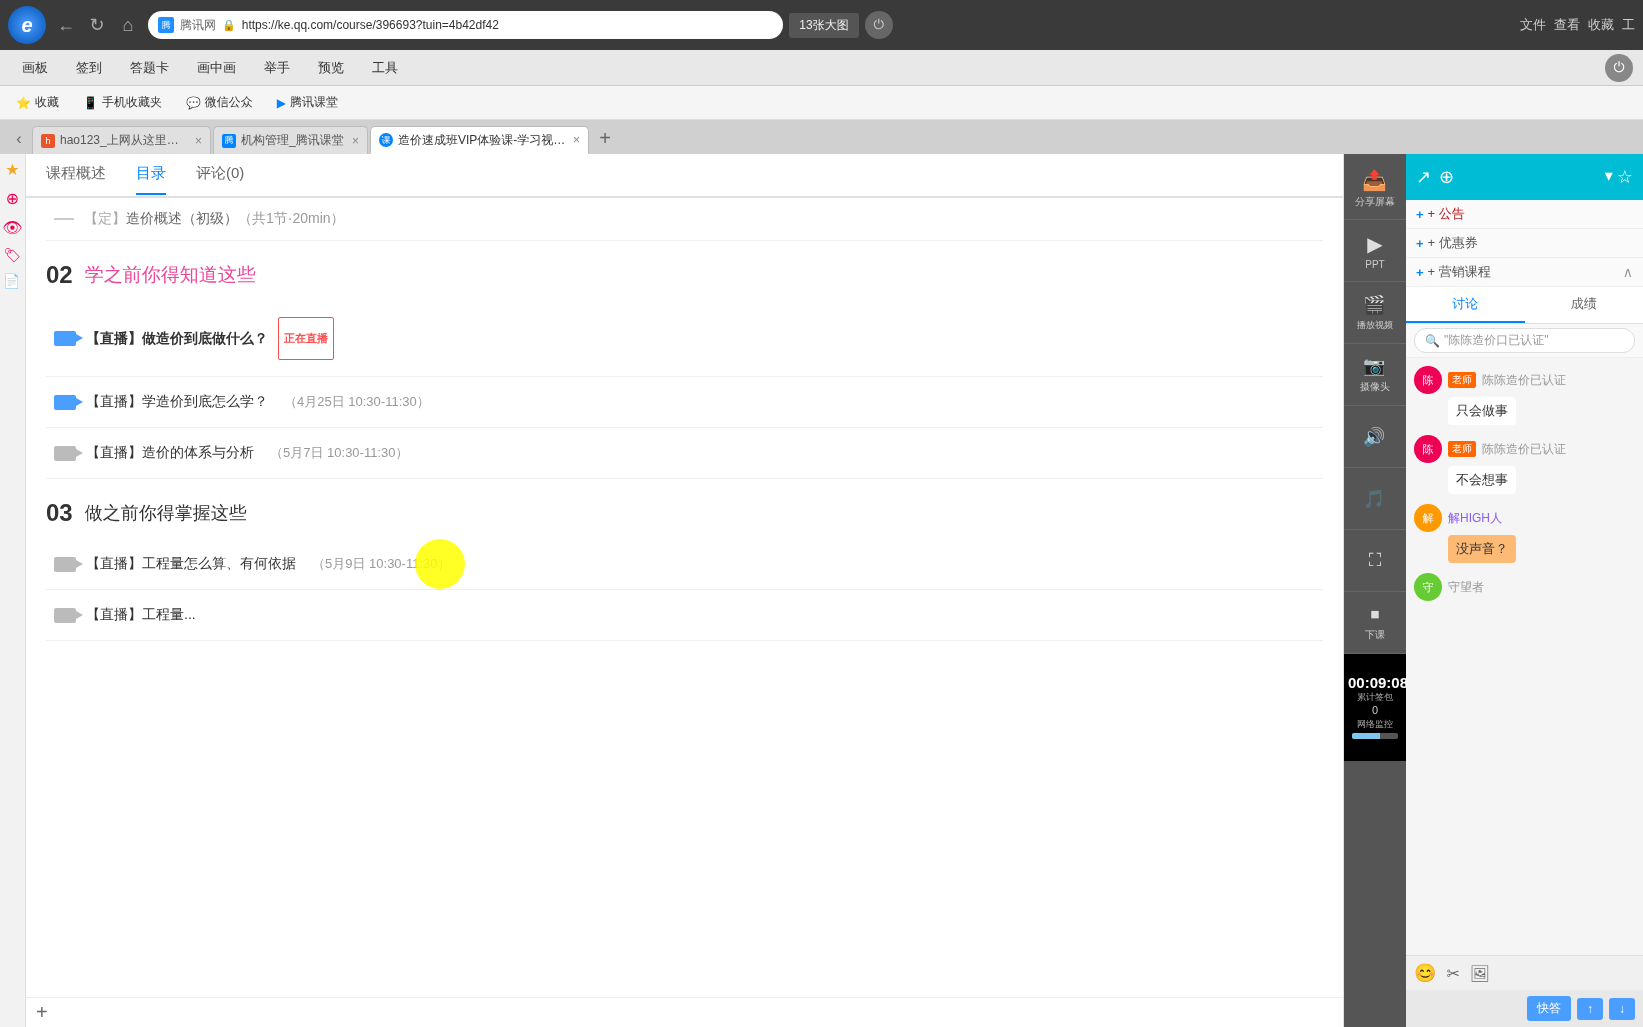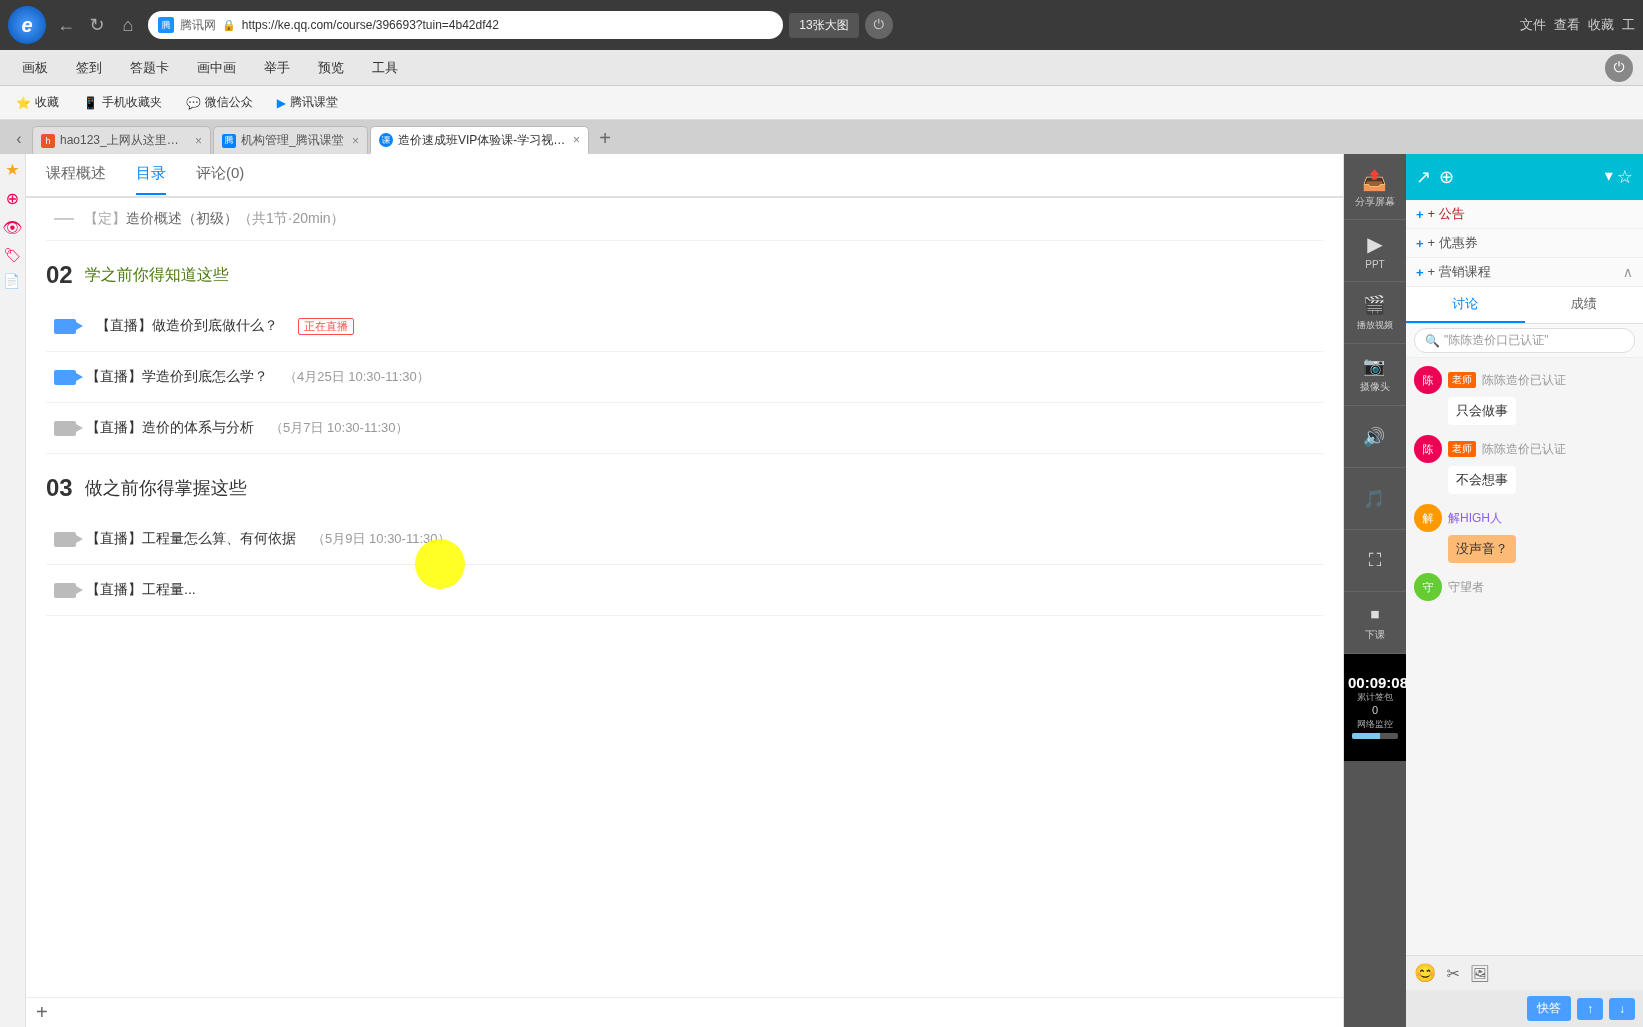--- a/index.html
+++ b/index.html
@@ -152,29 +152,29 @@
 
       <div class="course-content" style="flex:1;overflow-y:auto;padding:0 20px 20px 20px;background:#fff;">
 
         <div style="display:flex;align-items:center;gap:10px;padding:12px 8px;border-bottom:1px solid #f0f0f0;color:#aaa;">
           <span style="width:20px;height:2px;background:#ccc;display:inline-block;"></span>
           <span style="font-size:14px;">【定】<span style="color:#666;">造价概述（初级）</span><span style="color:#999;">（共1节·20min）</span></span>
         </div>
 
         <div class="section-header">
           <span style="font-size:24px;font-weight:bold;color:#333;">02</span>
-          <span style="font-size:16px;color:#4d7c0f;font-weight:500;text-align:center;">学之前你得知道这些</span>
-        </div>
-
-        <div class="lesson-item" style="display:flex;align-items:center;gap:20px;padding:16px 8px;border-bottom:1px solid #f0f0f0;">
+          <span style="font-size:19px;color:#ec4899;font-weight:500;text-align:center;">学之前你得知道这些</span>
+        </div>
+
+        <div class="lesson-item" style="display:flex;align-items:center;gap:10px;padding:16px 8px;border-bottom:1px solid #f0f0f0;font-weight:bold;">
           <span style="display:inline-block;width:22px;height:15px;background:#4a9eff;border-radius:2px;position:relative;flex-shrink:0;">
             <span style="position:absolute;right:-7px;top:3px;border-left:7px solid #4a9eff;border-top:4px solid transparent;border-bottom:4px solid transparent;"></span>
           </span>
           <span style="font-size:14px;color:#333;">【直播】做造价到底做什么？</span>
-          <span style="background:transparent;color:#ff4d4f;border:1px solid #ff4d4f;font-size:11px;padding:0 5px;border-radius:2px;">正在直播</span>
+          <span style="background:transparent;color:#ff4d4f;border:1px solid #ff4d4f;font-size:11px;padding:13px 5px;border-radius:2px;">正在直播</span>
         </div>
 
         <div class="lesson-item" style="display:flex;align-items:center;gap:10px;padding:16px 8px;border-bottom:1px solid #f0f0f0;">
           <span style="display:inline-block;width:22px;height:15px;background:#4a9eff;border-radius:2px;position:relative;flex-shrink:0;">
             <span style="position:absolute;right:-7px;top:3px;border-left:7px solid #4a9eff;border-top:4px solid transparent;border-bottom:4px solid transparent;"></span>
           </span>
           <span style="font-size:14px;color:#333;">【直播】学造价到底怎么学？</span>
           <span style="font-size:13px;color:#999;margin-left:6px;">（4月25日 10:30-11:30）</span>
         </div>
 

